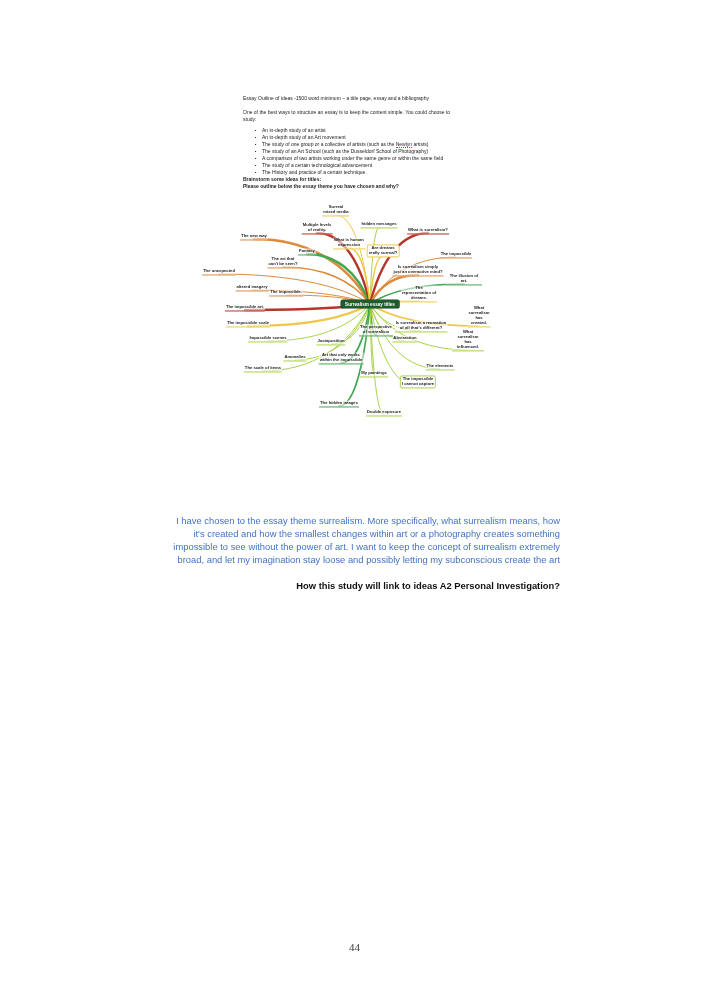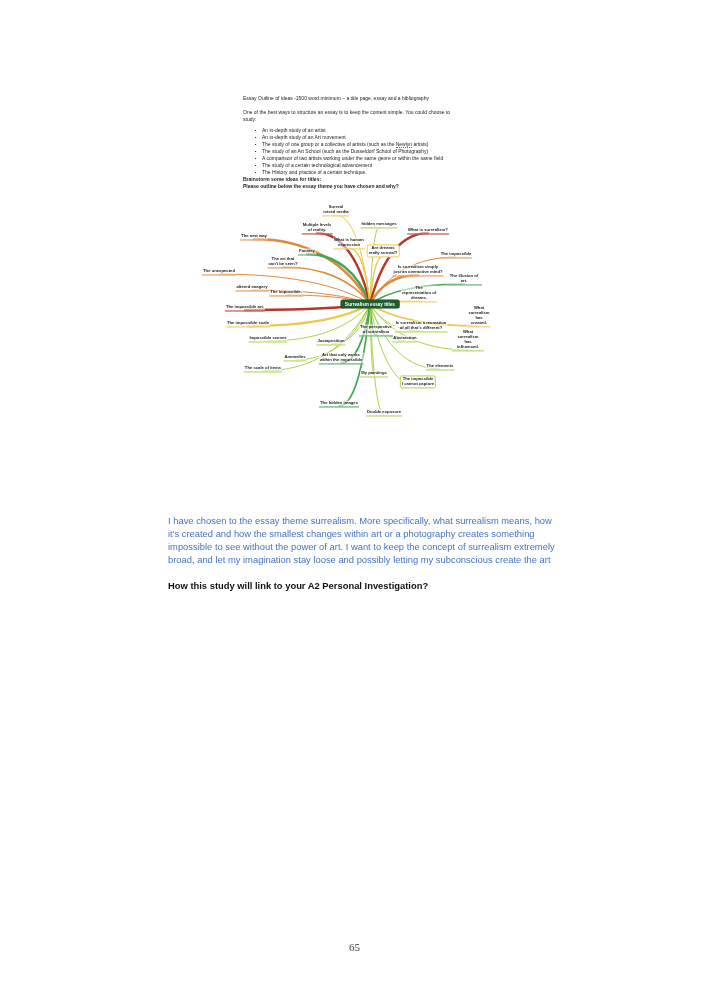--- a/index.html
+++ b/index.html
@@ -34,21 +34,21 @@
   .mm-label.boxed { border:0.8px solid; border-bottom-width:1.4px; border-radius:2px; background:#fff; }
   .mm-center {
     position:absolute; transform:translate(-50%,-50%);
     background:#1f5c2d; color:#ffffff; font-size:4.6px; font-weight:bold;
     padding:1.5px 4px; border-radius:2px; white-space:nowrap;
     box-shadow:0 0 0 0.6px #143d1e;
   }
   
   .response {
     position:absolute; left:168px; top:514px; width:392px;
-    font-size:9.4px; line-height:13px;
+    font-size:9.4px; line-height:13px;text-align:right;
   }
   .response .blue { color:#4472c4; }
   .response .black-bold { color:#111; font-weight:bold; margin-top:13px; }
   
   .page-number {
     position:absolute; left:0; top:941px; width:100%;
     text-align:center; font-family:"Liberation Serif", serif;
     font-size:11px; color:#3a3a3a;
   }
 </style>
@@ -156,18 +156,18 @@
 within the impossible</div>
         <div class="mm-label" style="left: 174px; top: 177px; border-bottom-color: rgb(168, 211, 72);">My paintings</div>
         <div class="mm-label" style="left: 139px; top: 207px; border-bottom-color: rgb(68, 166, 81);">The hidden images</div>
         <div class="mm-label" style="left: 184px; top: 216px; border-bottom-color: rgb(168, 211, 72);">Double exposure</div>
       </div>
     <div class="mm-center" style="left: 170px; top: 104px;">Surrealism essay titles</div>
   </figure>
 
   <section class="response">
     <p class="blue">I have chosen to the essay theme surrealism. More specifically, what surrealism means, how it's created and how the smallest changes within art or a photography creates something impossible to see without the power of art. I want to keep the concept of surrealism extremely broad, and let my imagination stay loose and possibly letting my subconscious create the art</p>
-    <p class="black-bold">How this study will link to your A2 Personal Investigation?</p>
+    <p class="black-bold">How this study will link to ideas A2 Personal Investigation?</p>
   </section>
 
-  <div class="page-number">65</div>
+  <div class="page-number">44</div>
 
 </div>
 
 </body></html>

